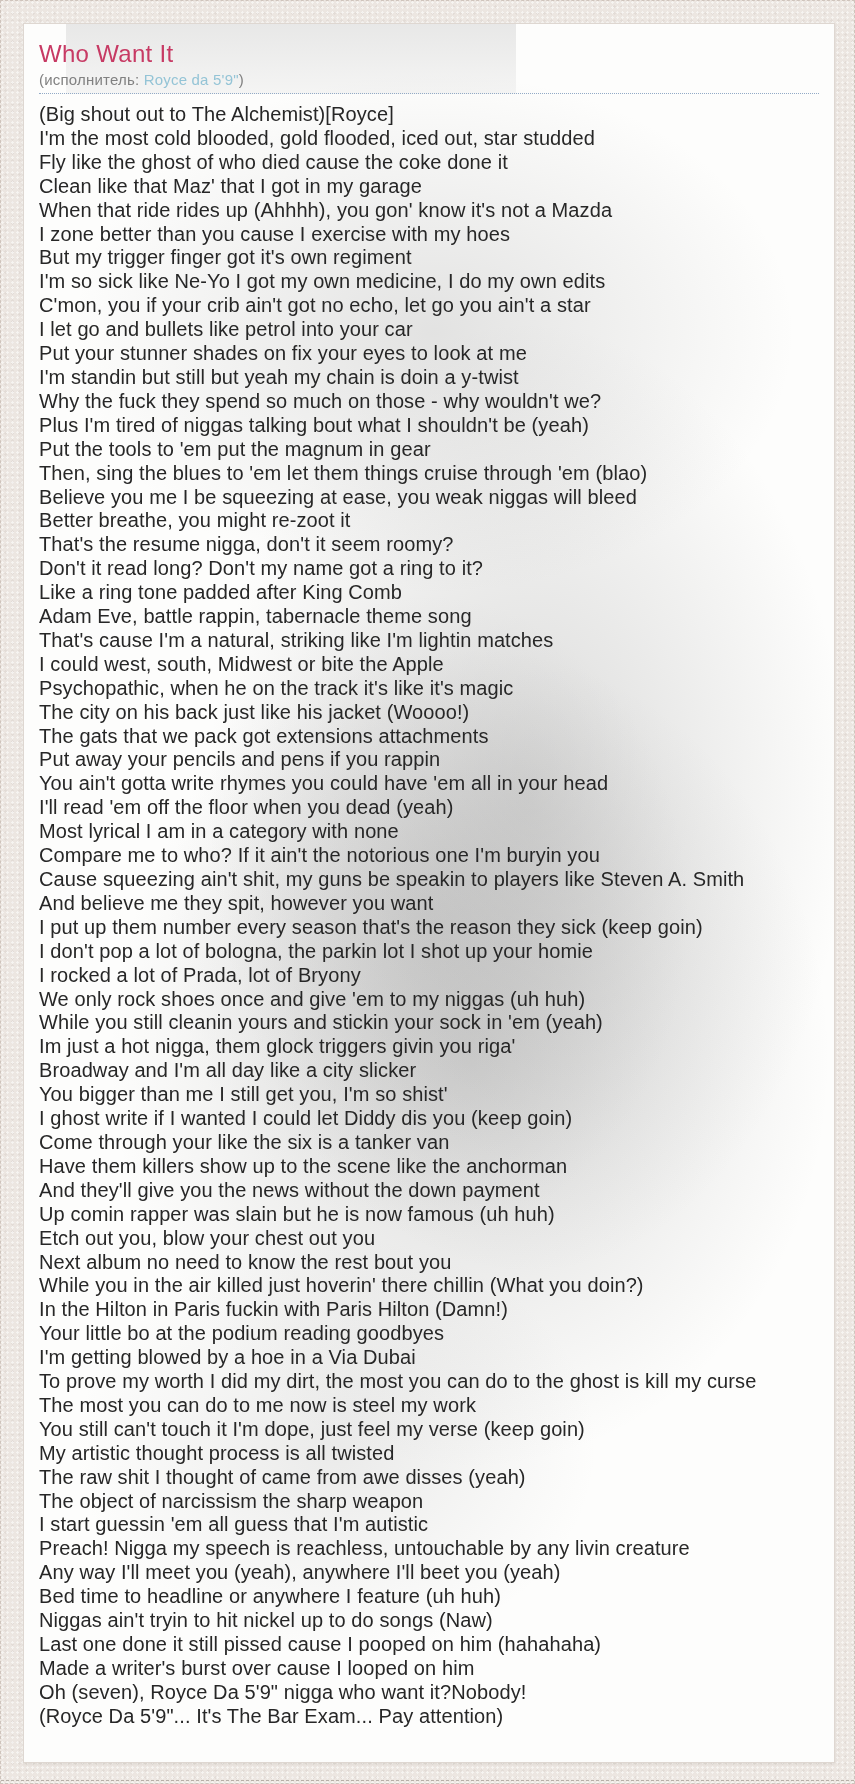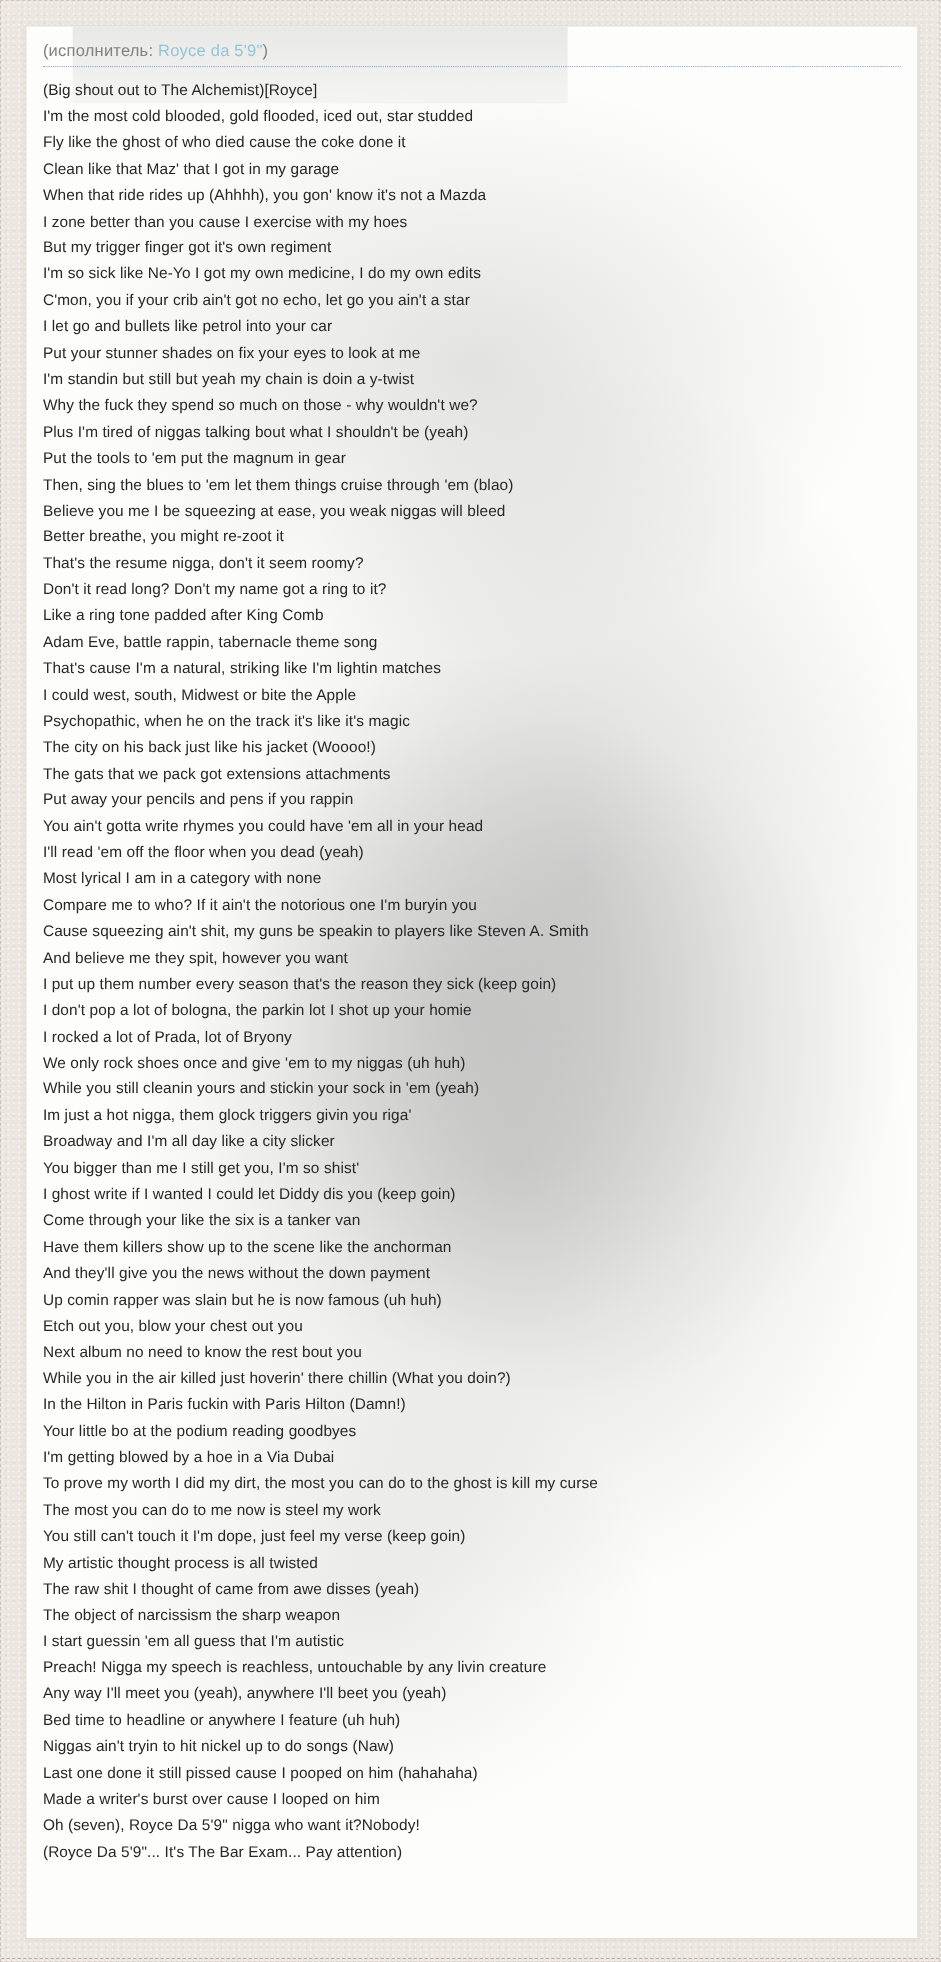--- a/index.html
+++ b/index.html
@@ -69,34 +69,35 @@
     text-decoration: none;
     cursor: pointer;
   }
   .separator {
     margin-top: 5px;
     border-bottom: 1px dotted var(--separator_dots, #92aac6);
     height: 0;
   }
   .lyrics {
     margin-top: 9px;
-    font-size: 14px;
+    font-size: 20px;
     line-height: 23.9px;
     letter-spacing: 0.1px;
     color: var(--lyrics_text, #272727);
     white-space: pre;
     overflow: hidden;
   }
 </style>
 </head>
 <body>
 
 <div class="panel">
   <div class="bg-photo"></div>
   <div class="content">
+    <h1 class="song-title">Who Want It</h1>
     <div class="subtitle">
       <span>(исполнитель: </span><a class="artist-link">Royce da 5'9"</a><span>)</span>
     </div>
     <div class="separator"></div>
     <div class="lyrics">(Big shout out to The Alchemist)[Royce]
 I'm the most cold blooded, gold flooded, iced out, star studded
 Fly like the ghost of who died cause the coke done it
 Clean like that Maz' that I got in my garage
 When that ride rides up (Ahhhh), you gon' know it's not a Mazda
 I zone better than you cause I exercise with my hoes

